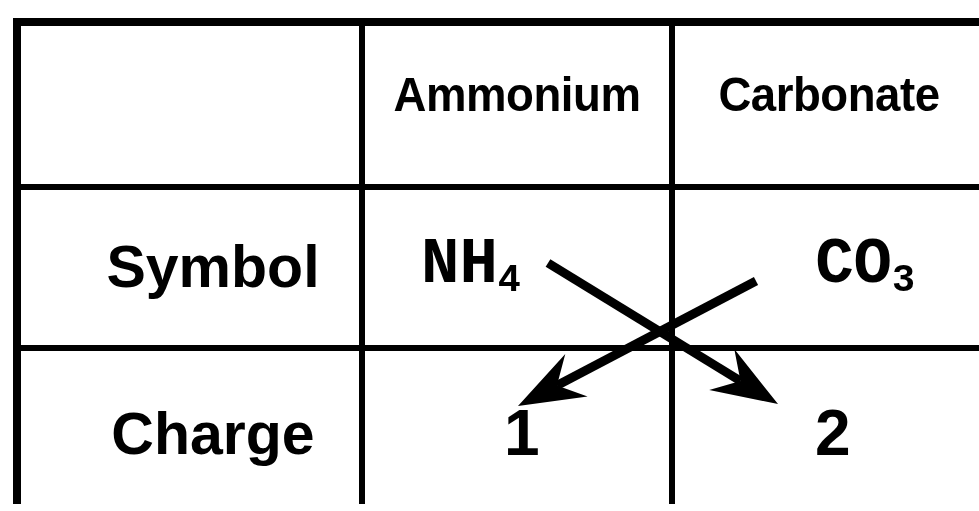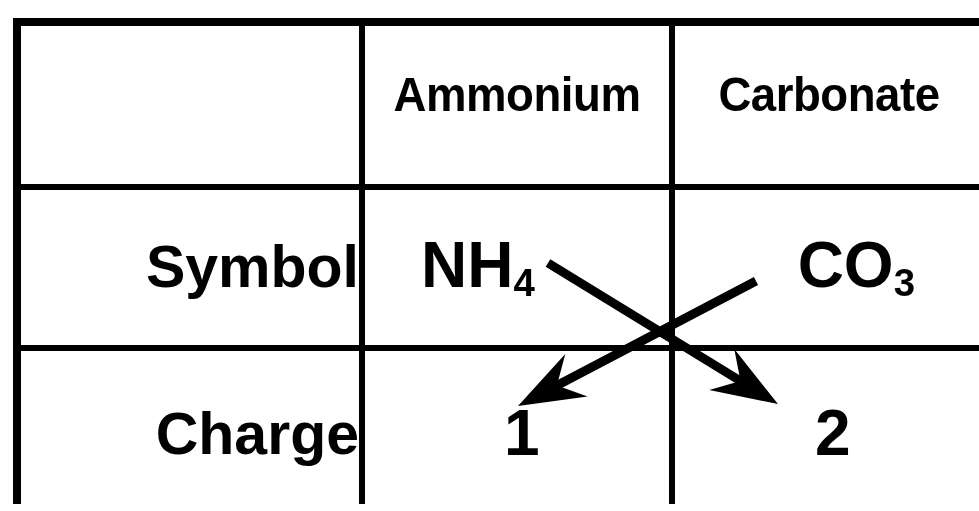--- a/index.html
+++ b/index.html
@@ -70,30 +70,31 @@
     top: 44px;
   }
   .ion-name.narrow {
     font-stretch: condensed;
     transform: scaleX(0.93);
   }
 
   
   .row-label {
     font-size: 59px;
-    text-align: right;
+    text-align: center;
     padding-left: 46px;
   }
 
   
   .formula {
     font-size: 64px;
     position: absolute;
     top: 50%;
     transform: translateY(-54%);
+    font-family: Liberation Mono, monospace;
   }
   .formula sub {
     font-size: 0.60em;
     vertical-align: baseline;
     position: relative;
     top: 0.26em;
     font-weight: bold;
   }
   #formula-ammonium { left: 56px; }
   #formula-carbonate { right: 68px; text-align: right; }

